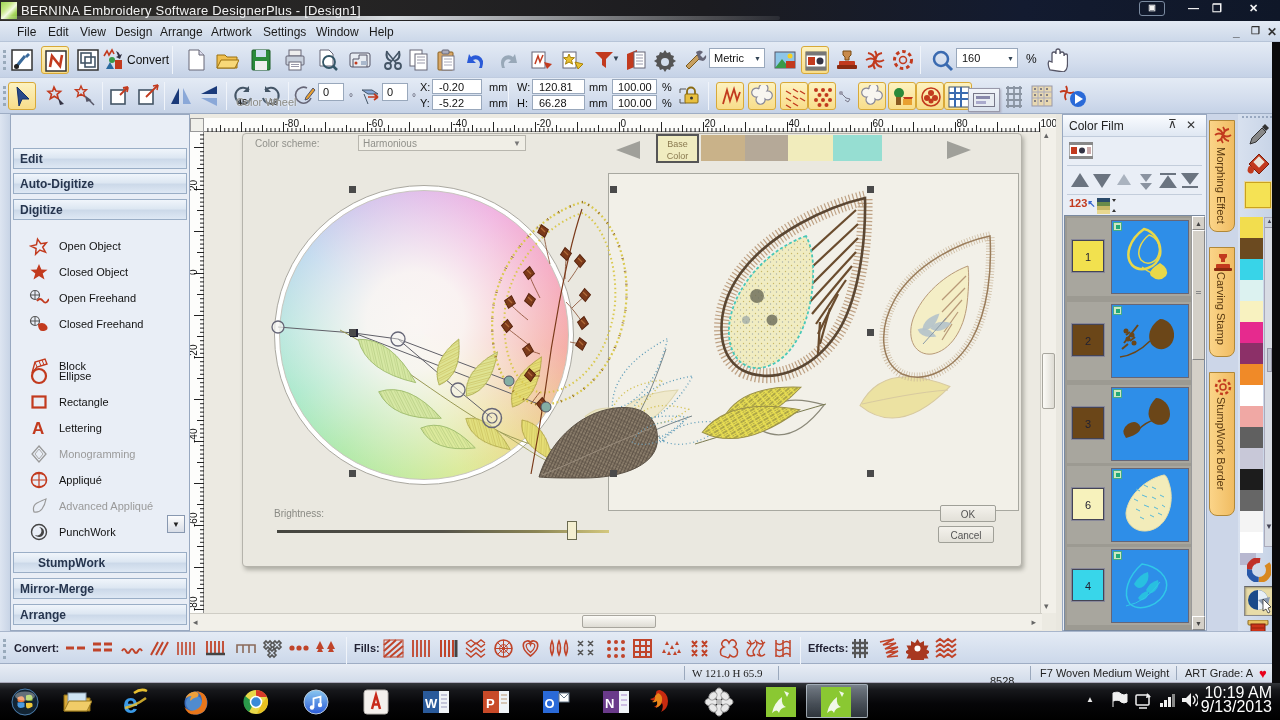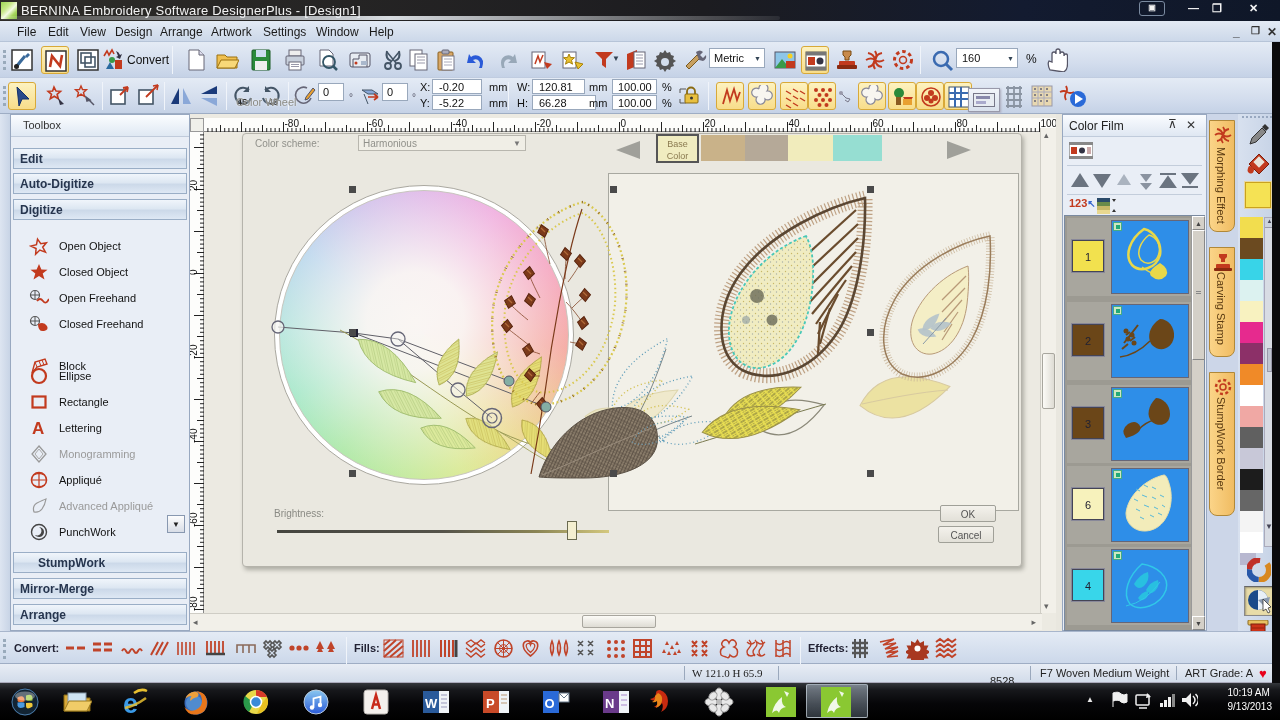--- a/index.html
+++ b/index.html
@@ -61,21 +61,21 @@
 #rtools{left:1238px;top:114px;width:42px;height:546px;background:linear-gradient(90deg,#d8e1ef,#c4d1e5);}
 .pal{position:absolute;left:2px;width:22px;height:22px;}
 
 #botbar{left:0;top:631px;width:1280px;height:33px;background:linear-gradient(180deg,#e4ebf5,#ccd8ea);border-top:1px solid #a8b6cc;border-bottom:1px solid #9eadc4;}
 .botlbl{position:absolute;top:10px;font-size:11px;font-weight:bold;color:#223;}
 #statusbar{left:0;top:664px;width:1280px;height:19px;background:linear-gradient(180deg,#e8edf5,#d2dcea);border-bottom:1px solid #aab;}
 #statusbar span{position:absolute;top:3px;font-size:11px;color:#222;}
 .ssep{position:absolute;top:2px;width:1px;height:14px;background:#9aa8bc;}
 
 #taskbar{left:0;top:683px;width:1280px;height:37px;background:linear-gradient(180deg,#33363b 0%,#17181c 18%,#060608 55%,#000 100%);}
-#clock{position:absolute;right:8px;top:3px;color:#fff;font-size:10px;text-align:left;line-height:14px;}
+#clock{position:absolute;right:8px;top:3px;color:#fff;font-size:16px;text-align:right;line-height:14px;}
 </style>
 </head>
 <body>
 <div id="root">
 
   <div class="abs" id="titlebar">
     <div id="tlogo"></div>
     <div class="ttext">BERNINA Embroidery Software DesignerPlus - [Design1]</div>
     <div class="shine"></div>
     <div class="wbtn" style="left:1139px;top:1px;width:26px;height:15px;border:1px solid #7a8aa0;border-radius:3px;font-size:8px;text-align:center;padding-top:1px;">▣</div>
@@ -387,21 +387,21 @@
       <div class="vsep" style="left: 508px;"></div>
       <div class="lbl" style="left: 420px; top: 3px;">X:</div>
       <div class="lbl" style="left: 420px; top: 19px;">Y:</div>
       <div class="inp" style="left: 432px; top: 1px; width: 50px; height: 15px; padding: 1px 6px;">-0.20</div>
       <div class="inp" style="left: 432px; top: 17px; width: 50px; height: 15px; padding: 1px 6px;">-5.22</div>
       <div class="lbl" style="left: 489px; top: 3px;">mm</div>
       <div class="lbl" style="left: 489px; top: 19px;">mm</div>
       <div class="lbl" style="left: 517px; top: 3px;">W:</div>
       <div class="lbl" style="left: 517px; top: 19px;">H:</div>
       <div class="inp" style="left: 532px; top: 1px; width: 53px; height: 15px; padding: 1px 6px;">120.81</div>
-      <div class="inp" style="left: 532px; top: 17px; width: 64px; height: 15px; padding: 1px 6px;">66.28</div>
+      <div class="inp" style="left: 532px; top: 17px; width: 53px; height: 15px; padding: 1px 6px;">66.28</div>
       <div class="lbl" style="left: 589px; top: 3px;">mm</div>
       <div class="lbl" style="left: 589px; top: 19px;">mm</div>
       <div class="inp" style="left: 612px; top: 1px; width: 45px; height: 15px; padding: 1px 5px;">100.00</div>
       <div class="inp" style="left: 612px; top: 17px; width: 45px; height: 15px; padding: 1px 5px;">100.00</div>
       <div class="lbl" style="left: 662px; top: 3px;">%</div>
       <div class="lbl" style="left: 662px; top: 19px;">%</div>
       <div style="position: absolute; left: 678px; top: 8px;"><svg width="24" height="20" viewBox="0 0 24 20">
           <path d="M2,3 h6 M2,17 h6 M2,3 v4 M2,17 v-4" stroke="#555" fill="none"></path>
           <rect x="7" y="8" width="13" height="9" rx="1" fill="#e8c040" stroke="#8a6a10"></rect>
           <path d="M9,8 v-2.5 a3.5,3.5 0 0,1 8,0 v2.5" fill="none" stroke="#8a6a10" stroke-width="1.8"></path>
@@ -505,23 +505,20 @@
       </div>
       <div style="position: absolute; left: 1058px; top: 6px;"><svg width="30" height="26" viewBox="0 0 30 26">
           <path d="M8,2 q2,4 0,7 q-2,3 0,7 M2,8 q4,-2 7,0 q3,2 7,0" stroke="#c23a1e" stroke-width="1.8" fill="none"></path>
           <circle cx="20" cy="15" r="8" fill="#2a6ad8"></circle>
           <path d="M17,10 v10 l8,-5 Z" fill="#fff"></path>
         </svg></div>
     </div>
 
   <div class="abs" id="leftgrip"></div>
   <div class="abs" id="toolbox">
-    <div class="ph">
-        <span style="position:absolute;left:12px;top:4px;font-size:11px;color:#333;">Toolbox</span>
-      </div>
     <div class="sechead" style="top:33px;">Edit</div>
     <div class="sechead" style="top:58px;">Auto-Digitize</div>
     <div class="sechead" style="top:84px;">Digitize</div>
     <div id="toollist">
         <div class="tool" style="top: 118px;">
           <span class="ticon"><svg width="20" height="20" viewBox="0 0 20 20">
               <path d="M10,3 L12.2,8.2 L17.8,8.4 L13.4,11.9 L15,17.3 L10,14.1 L5,17.3 L6.6,11.9 L2.2,8.4 L7.8,8.2 Z" fill="none" stroke="#c23a1e" stroke-width="1.5" transform="rotate(-12 10 10)"></path>
             </svg></span>
           <span class="tname">Open Object</span>
         </div>

